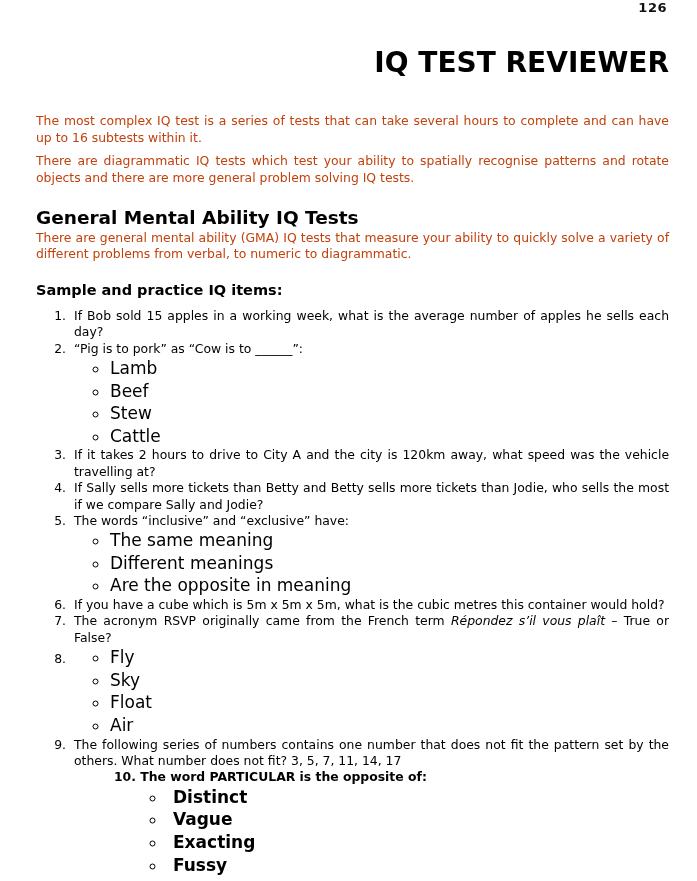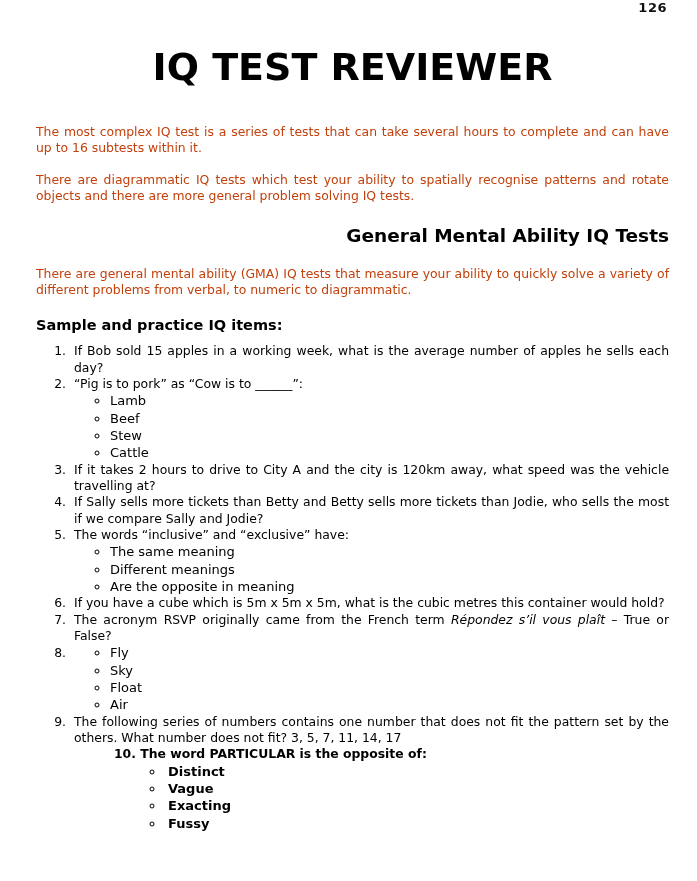--- a/index.html
+++ b/index.html
@@ -27,46 +27,45 @@
     position: absolute;
     right: 30px;
     top: 0px;
     font-size: 13px;
     font-weight: bold;
     font-family: "DejaVu Sans", sans-serif;
     color: #111;
     letter-spacing: 0.5px;
   }
   .doc-title {
-    text-align: center;
-    font-size: 38px;
+    text-align: right;
+    font-size: 28px;
     font-weight: bold;
     font-family: "DejaVu Sans", sans-serif;
     margin: 0;
     padding-top: 48px;
     letter-spacing: 0px;
     line-height: 1.05;
   }
   .para {
     font-size: 12.4px;
     line-height: 1.32;
     text-align: justify;
     margin: 0;
     color: #c2410c;
   }
   .p1 { margin-top: 36px; }
-  .p2 { margin-top: 15px; }
+  .p2 { margin-top: 7px; }
   h2.section {
     font-size: 18.5px;
     font-weight: bold;
     margin: 21px 0 0 0;
     line-height: 1.2;
-    text-align: right;
   }
-  .p3 { margin-top: 18px; }
+  .p3 { margin-top: 1px; }
   h3.subsection {
     font-size: 14.5px;
     font-weight: bold;
     margin: 19px 0 0 0;
   }
   ol.items {
     margin: 10px 0 0 0;
     padding-left: 34px;
     font-size: 12.4px;
     line-height: 1.32;
@@ -79,21 +78,21 @@
   ol.items > li.wide-num {
     list-style-position: inside;
     padding-left: 44px;
     text-indent: -0px;
     font-weight: bold;
   }
   ul.choices {
     list-style-type: circle;
     margin: 0 0 0 0;
     padding-left: 36px;
-    font-size: 13px;
+    font-size: 17px;
     line-height: 1.33;
     text-align: left;
   }
   ul.choices > li {
     text-align: left;
   }
   em.fr {
     font-style: italic;
   }
 </style>

